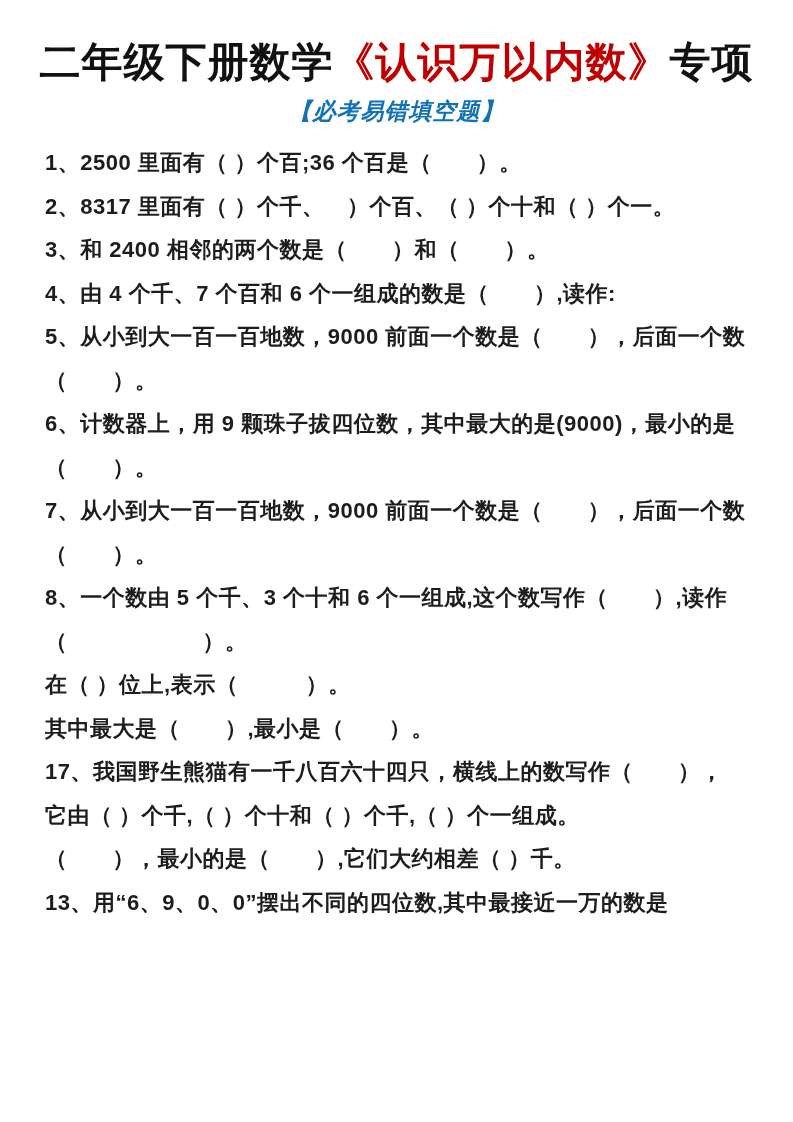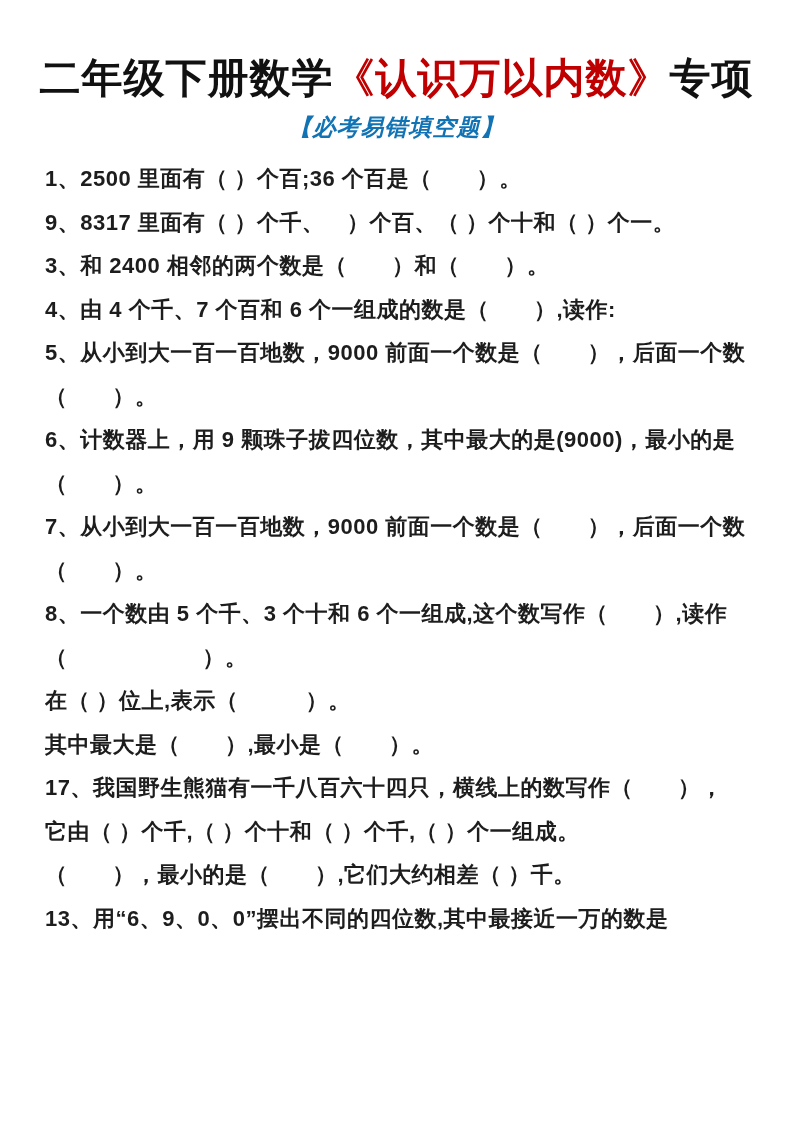--- a/index.html
+++ b/index.html
@@ -10,21 +10,21 @@
   }
   * { margin: 0; padding: 0; box-sizing: border-box; }
   html, body {
     background: #ffffff;
     font-family: "Liberation Sans", "DejaVu Sans", sans-serif;
   }
   .page {
     position: relative;
     width: 793px;
     height: 958px;
-    margin: 16px auto;
+    margin: 0 auto;
     background: var(--page-background);
     overflow: hidden;
     color: var(--body-text);
   }
   .title {
     margin-top: 36px;
     text-align: center;
     font-size: 41px;
     font-weight: bold;
     letter-spacing: 1px;
@@ -62,21 +62,21 @@
 <body>
 
 <div class="page">
 
   <h1 class="title"><span>二年级下册数学</span><span class="highlight">《认识万以内数》</span><span>专项</span></h1>
 
   <h2 class="subtitle">【必考易错填空题】</h2>
 
   <div class="questions">
     <div class="qline">1、2500 里面有（ ）个百;36 个百是（　　）。</div>
-    <div class="qline">9、8317 里面有（ ）个千、　）个百、（ ）个十和（ ）个一。</div>
+    <div class="qline">2、8317 里面有（ ）个千、　）个百、（ ）个十和（ ）个一。</div>
     <div class="qline">3、和 2400 相邻的两个数是（　　）和（　　）。</div>
     <div class="qline">4、由 4 个千、7 个百和 6 个一组成的数是（　　）,读作:（　　　　　　）。</div>
     <div class="qline">5、从小到大一百一百地数，9000 前面一个数是（　　），后面一个数是</div>
     <div class="qline">（　　）。</div>
     <div class="qline">6、计数器上，用 9 颗珠子拔四位数，其中最大的是(9000)，最小的是</div>
     <div class="qline">（　　）。</div>
     <div class="qline">7、从小到大一百一百地数，9000 前面一个数是（　　），后面一个数是</div>
     <div class="qline">（　　）。</div>
     <div class="qline">8、一个数由 5 个千、3 个十和 6 个一组成,这个数写作（　　）,读作</div>
     <div class="qline">（　　　　　　）。</div>

